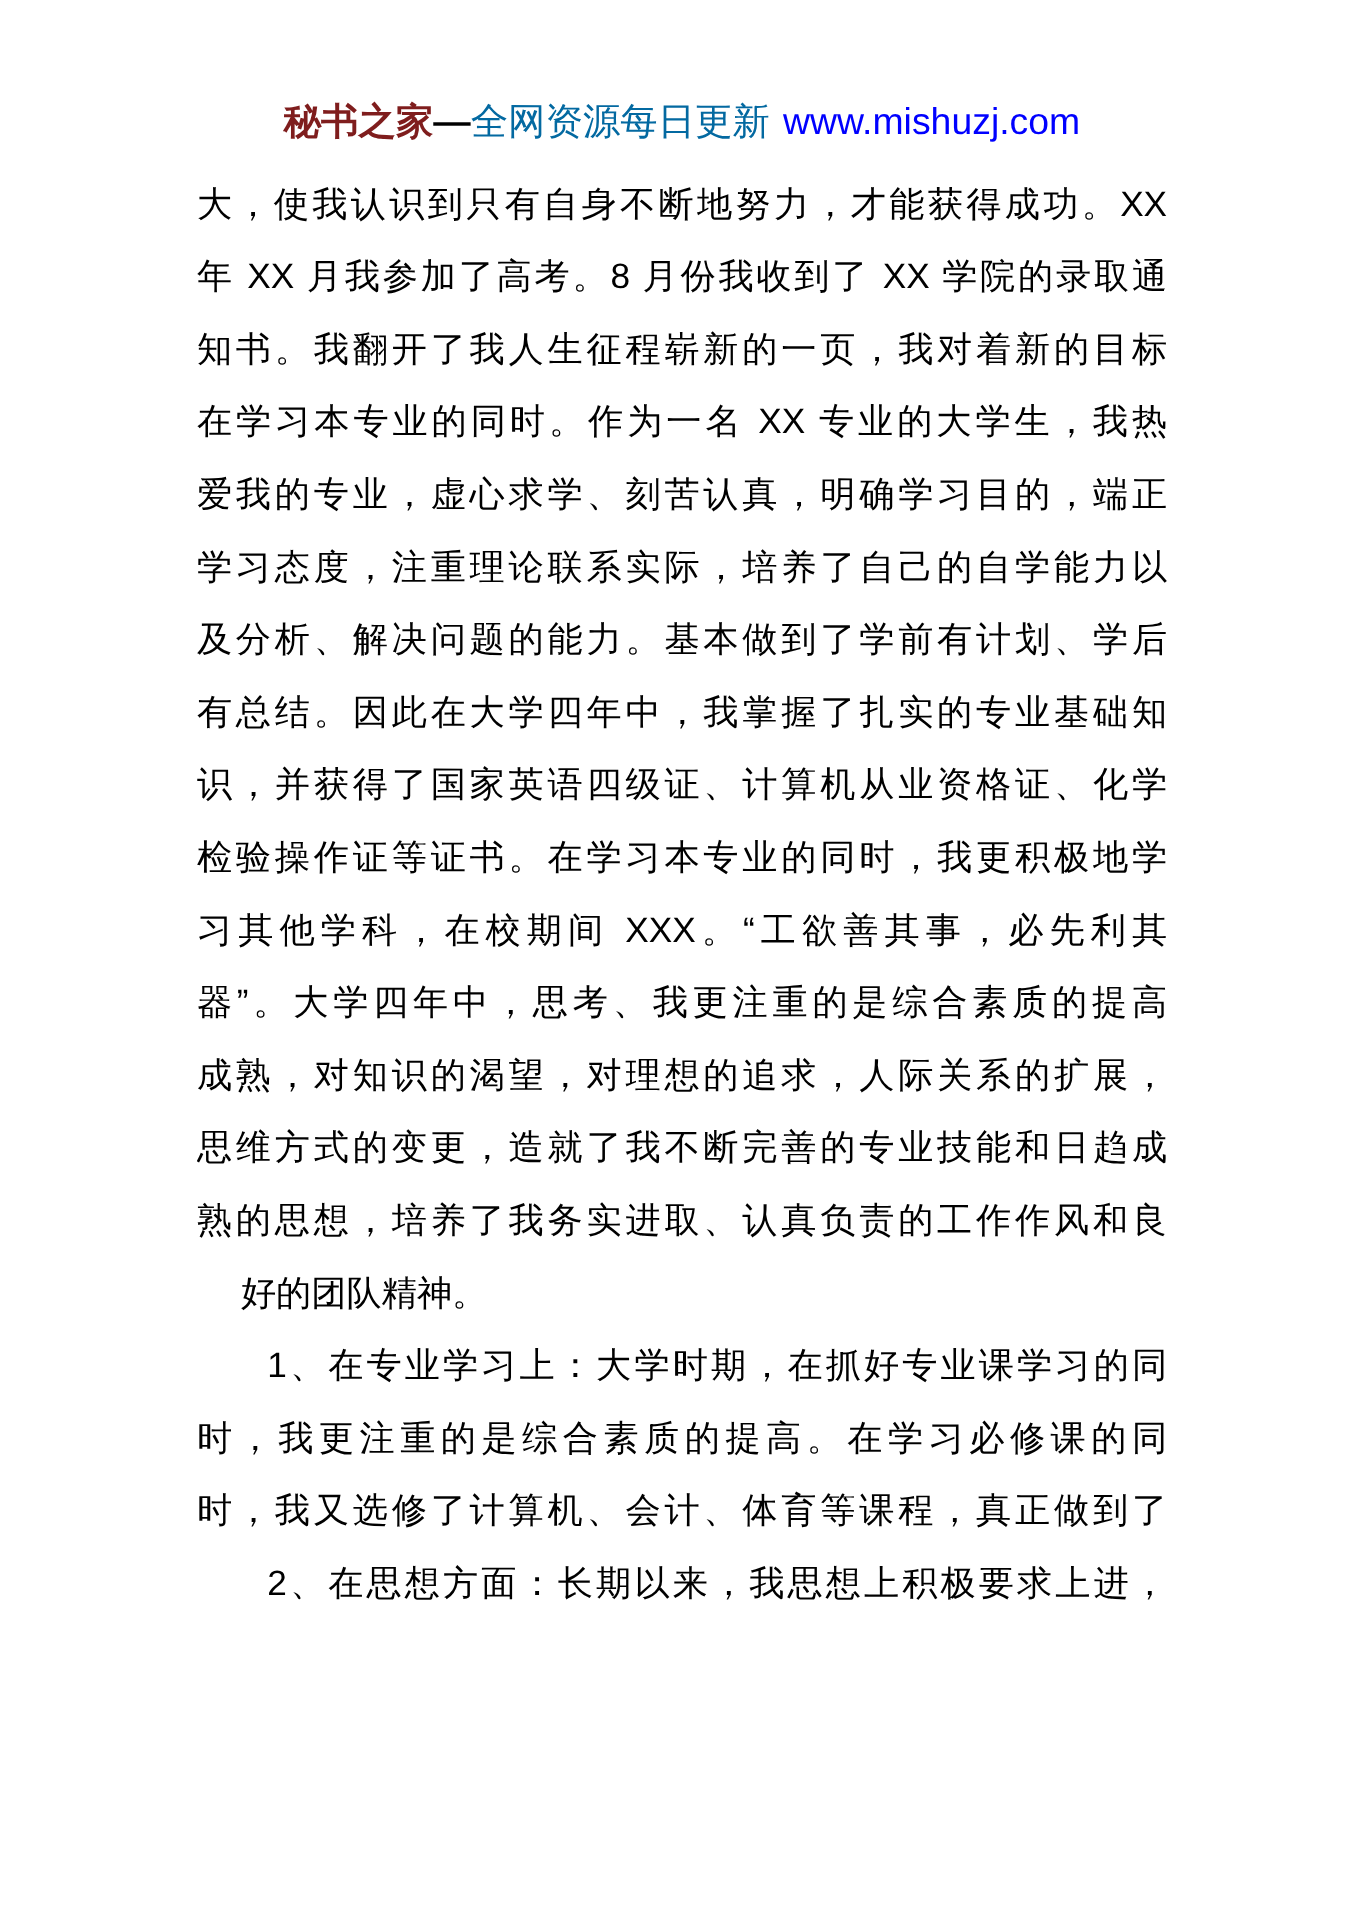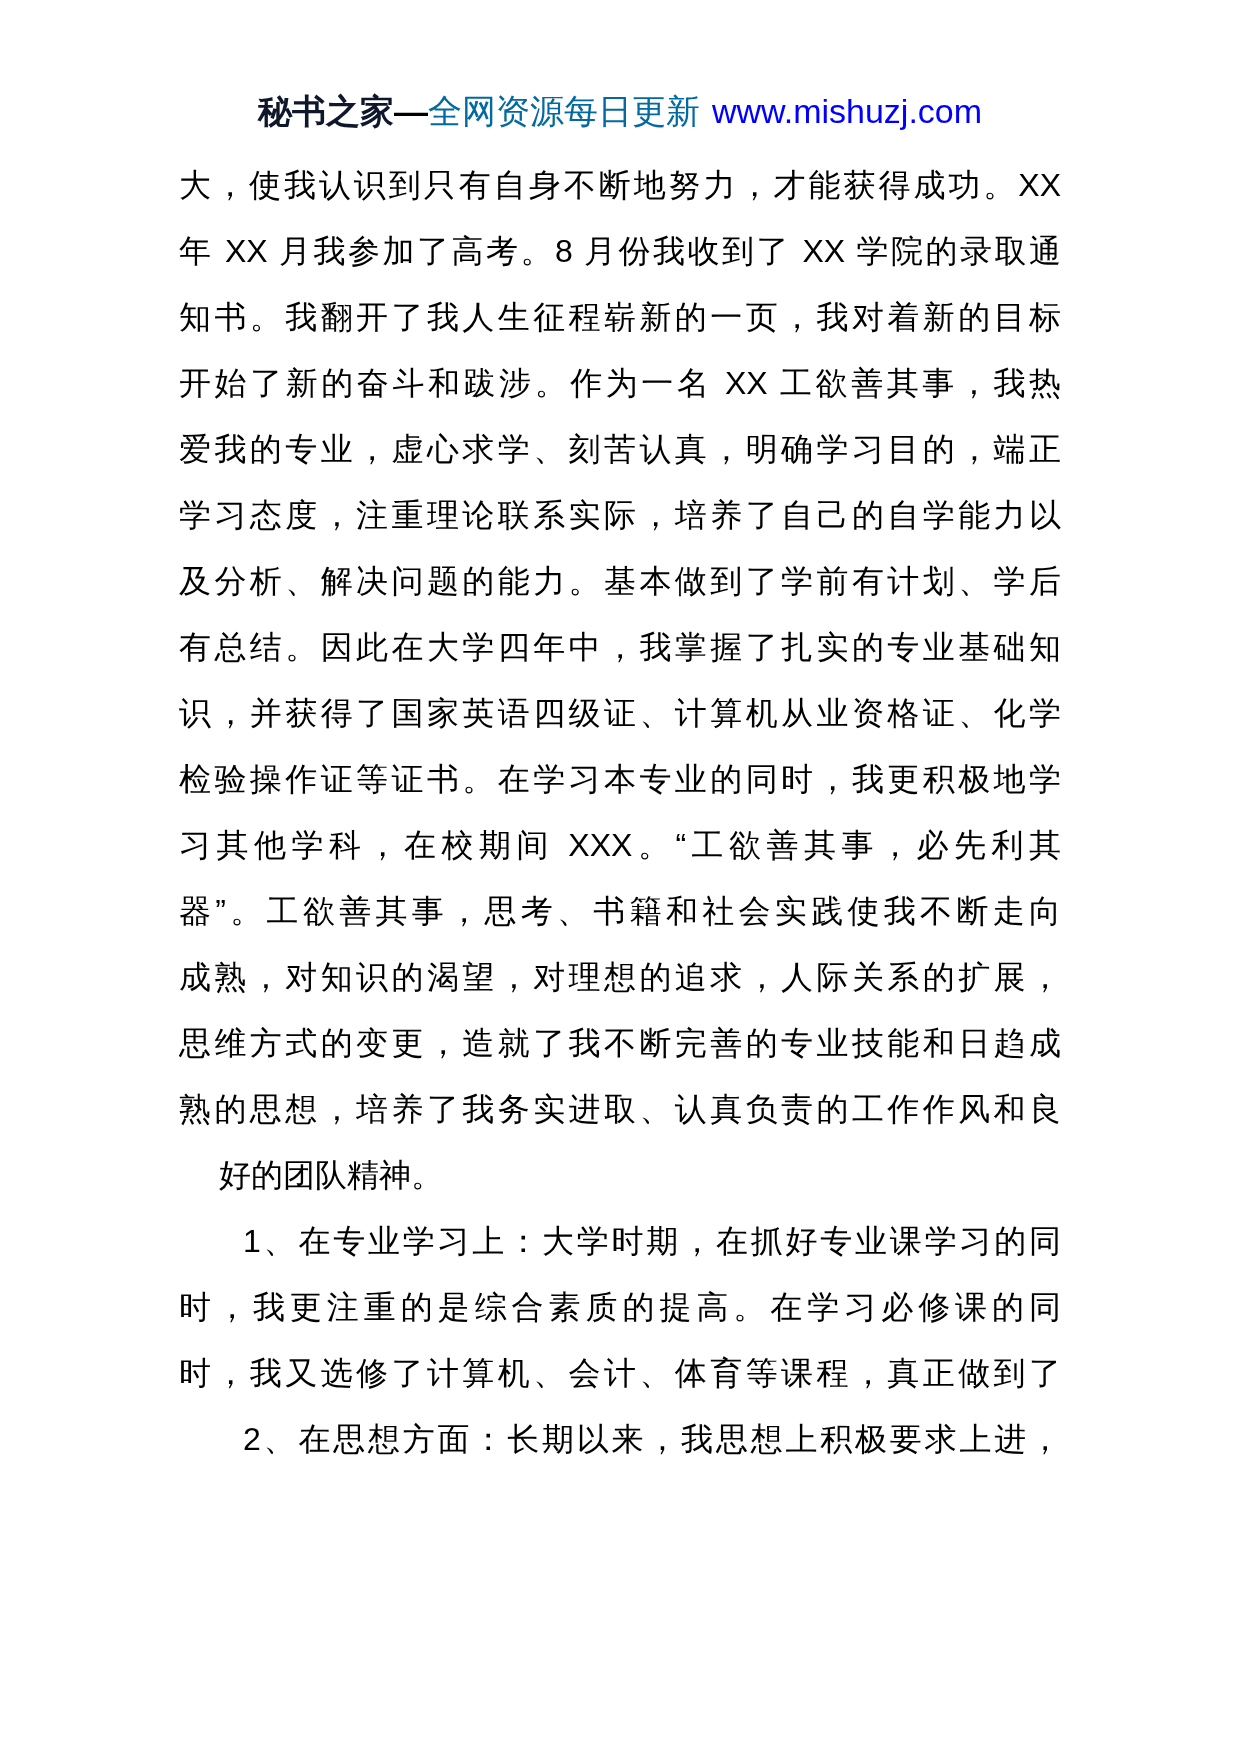--- a/index.html
+++ b/index.html
@@ -17,21 +17,21 @@
     overflow: hidden;
   }
   .header {
     padding-top: 88px;
     text-align: center;
     white-space: nowrap;
     font-size: 34px;
     line-height: 46px;
   }
   .header .brand {
-    color: #0f172a;
+    color: #7f1d1d;
     font-weight: bold;
   }
   .header .dash {
     color: #000000;
     font-weight: bold;
   }
   .header .tagline {
     color: #0369a1;
   }
   .header .url {
@@ -68,29 +68,29 @@
 
   <div class="header">
     <span class="brand">秘书之家</span><span class="dash">—</span><span class="tagline">全网资源每日更新</span><span class="url">www.mishuzj.com</span>
   </div>
 
   <div class="doc-body">
 
     <div class="line">大，使我认识到只有自身不断地努力，才能获得成功。XX</div>
     <div class="line">年 XX 月我参加了高考。8 月份我收到了 XX 学院的录取通</div>
     <div class="line">知书。我翻开了我人生征程崭新的一页，我对着新的目标</div>
-    <div class="line">开始了新的奋斗和跋涉。作为一名 XX 工欲善其事，我热</div>
+    <div class="line">在学习本专业的同时。作为一名 XX 专业的大学生，我热</div>
     <div class="line">爱我的专业，虚心求学、刻苦认真，明确学习目的，端正</div>
     <div class="line">学习态度，注重理论联系实际，培养了自己的自学能力以</div>
     <div class="line">及分析、解决问题的能力。基本做到了学前有计划、学后</div>
     <div class="line">有总结。因此在大学四年中，我掌握了扎实的专业基础知</div>
     <div class="line">识，并获得了国家英语四级证、计算机从业资格证、化学</div>
     <div class="line">检验操作证等证书。在学习本专业的同时，我更积极地学</div>
     <div class="line">习其他学科，在校期间 XXX。“工欲善其事，必先利其</div>
-    <div class="line">器”。工欲善其事，思考、书籍和社会实践使我不断走向</div>
+    <div class="line">器”。大学四年中，思考、我更注重的是综合素质的提高</div>
     <div class="line">成熟，对知识的渴望，对理想的追求，人际关系的扩展，</div>
     <div class="line">思维方式的变更，造就了我不断完善的专业技能和日趋成</div>
     <div class="line">熟的思想，培养了我务实进取、认真负责的工作作风和良</div>
     <div class="line end">好的团队精神。</div>
 
     <div class="line indent">1、在专业学习上：大学时期，在抓好专业课学习的同</div>
     <div class="line">时，我更注重的是综合素质的提高。在学习必修课的同</div>
     <div class="line">时，我又选修了计算机、会计、体育等课程，真正做到了</div>
 
     <div class="line indent">2、在思想方面：长期以来，我思想上积极要求上进，</div>

